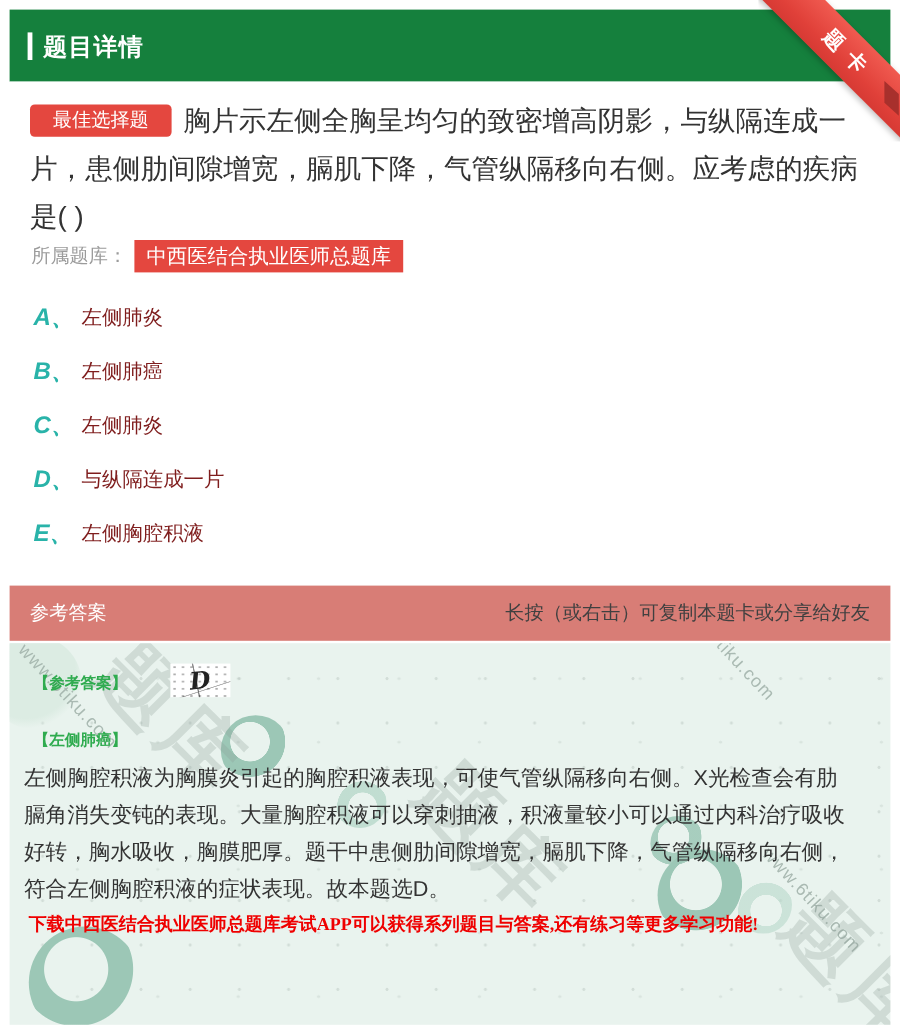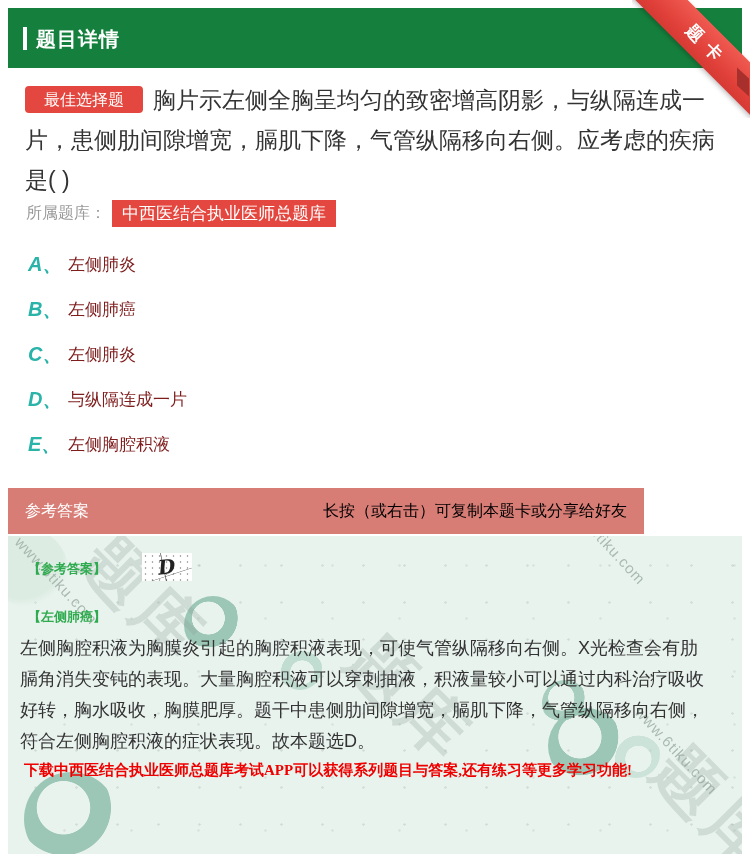--- a/index.html
+++ b/index.html
@@ -31,24 +31,24 @@
   .bank-badge { display:inline-block; background:#e4473f; color:#fff; font-size:17px; line-height:27px;
                 padding:0 10px; border-radius:0; margin-left:6px; }
 
   .options { position:absolute; left:20px; top:174px; list-style:none; }
   .option { height:45px; display:flex; align-items:center; cursor:pointer; }
   .opt-letter { width:40px; font-size:20px; font-weight:bold; font-style:italic; color:#29b3a9;
                 font-family:"Liberation Sans", sans-serif; }
   .opt-text { font-size:17px; color:#7f1d1d; }
 
   
-  .answer-bar { position:absolute; left:8px; top:488px; width:636px; height:46px; background:#d87d76;
+  .answer-bar { position:absolute; left:8px; top:488px; width:734px; height:46px; background:#d87d76;
                 display:flex; align-items:center; justify-content:space-between; padding:0 17px; }
   .answer-bar .ab-left { color:#fff; font-size:16px; }
-  .answer-bar .ab-right { color:#000000; font-size:16px; cursor:pointer; }
+  .answer-bar .ab-right { color:#404040; font-size:16px; cursor:pointer; }
 
   
   .answer-section { position:absolute; left:8px; top:536px; width:734px; height:318px; background:#e9f3ee; overflow:hidden; }
   .answer-section::before { content:""; position:absolute; inset:0; pointer-events:none;
       background-image: radial-gradient(rgba(90,110,100,.16) 1px, transparent 1.6px),
                         radial-gradient(rgba(90,110,100,.11) 1.2px, transparent 1.8px);
       background-size: 41px 37px, 67px 53px; background-position: 7px 11px, 23px 3px; }
 
   .donut { position:absolute; border-radius:50%; pointer-events:none; }
   .ring  { background: radial-gradient(circle at 42% 38%, rgba(0,0,0,0) 0 33%, #9cc7b6 34% 59%, rgba(0,0,0,0) 60%); }

